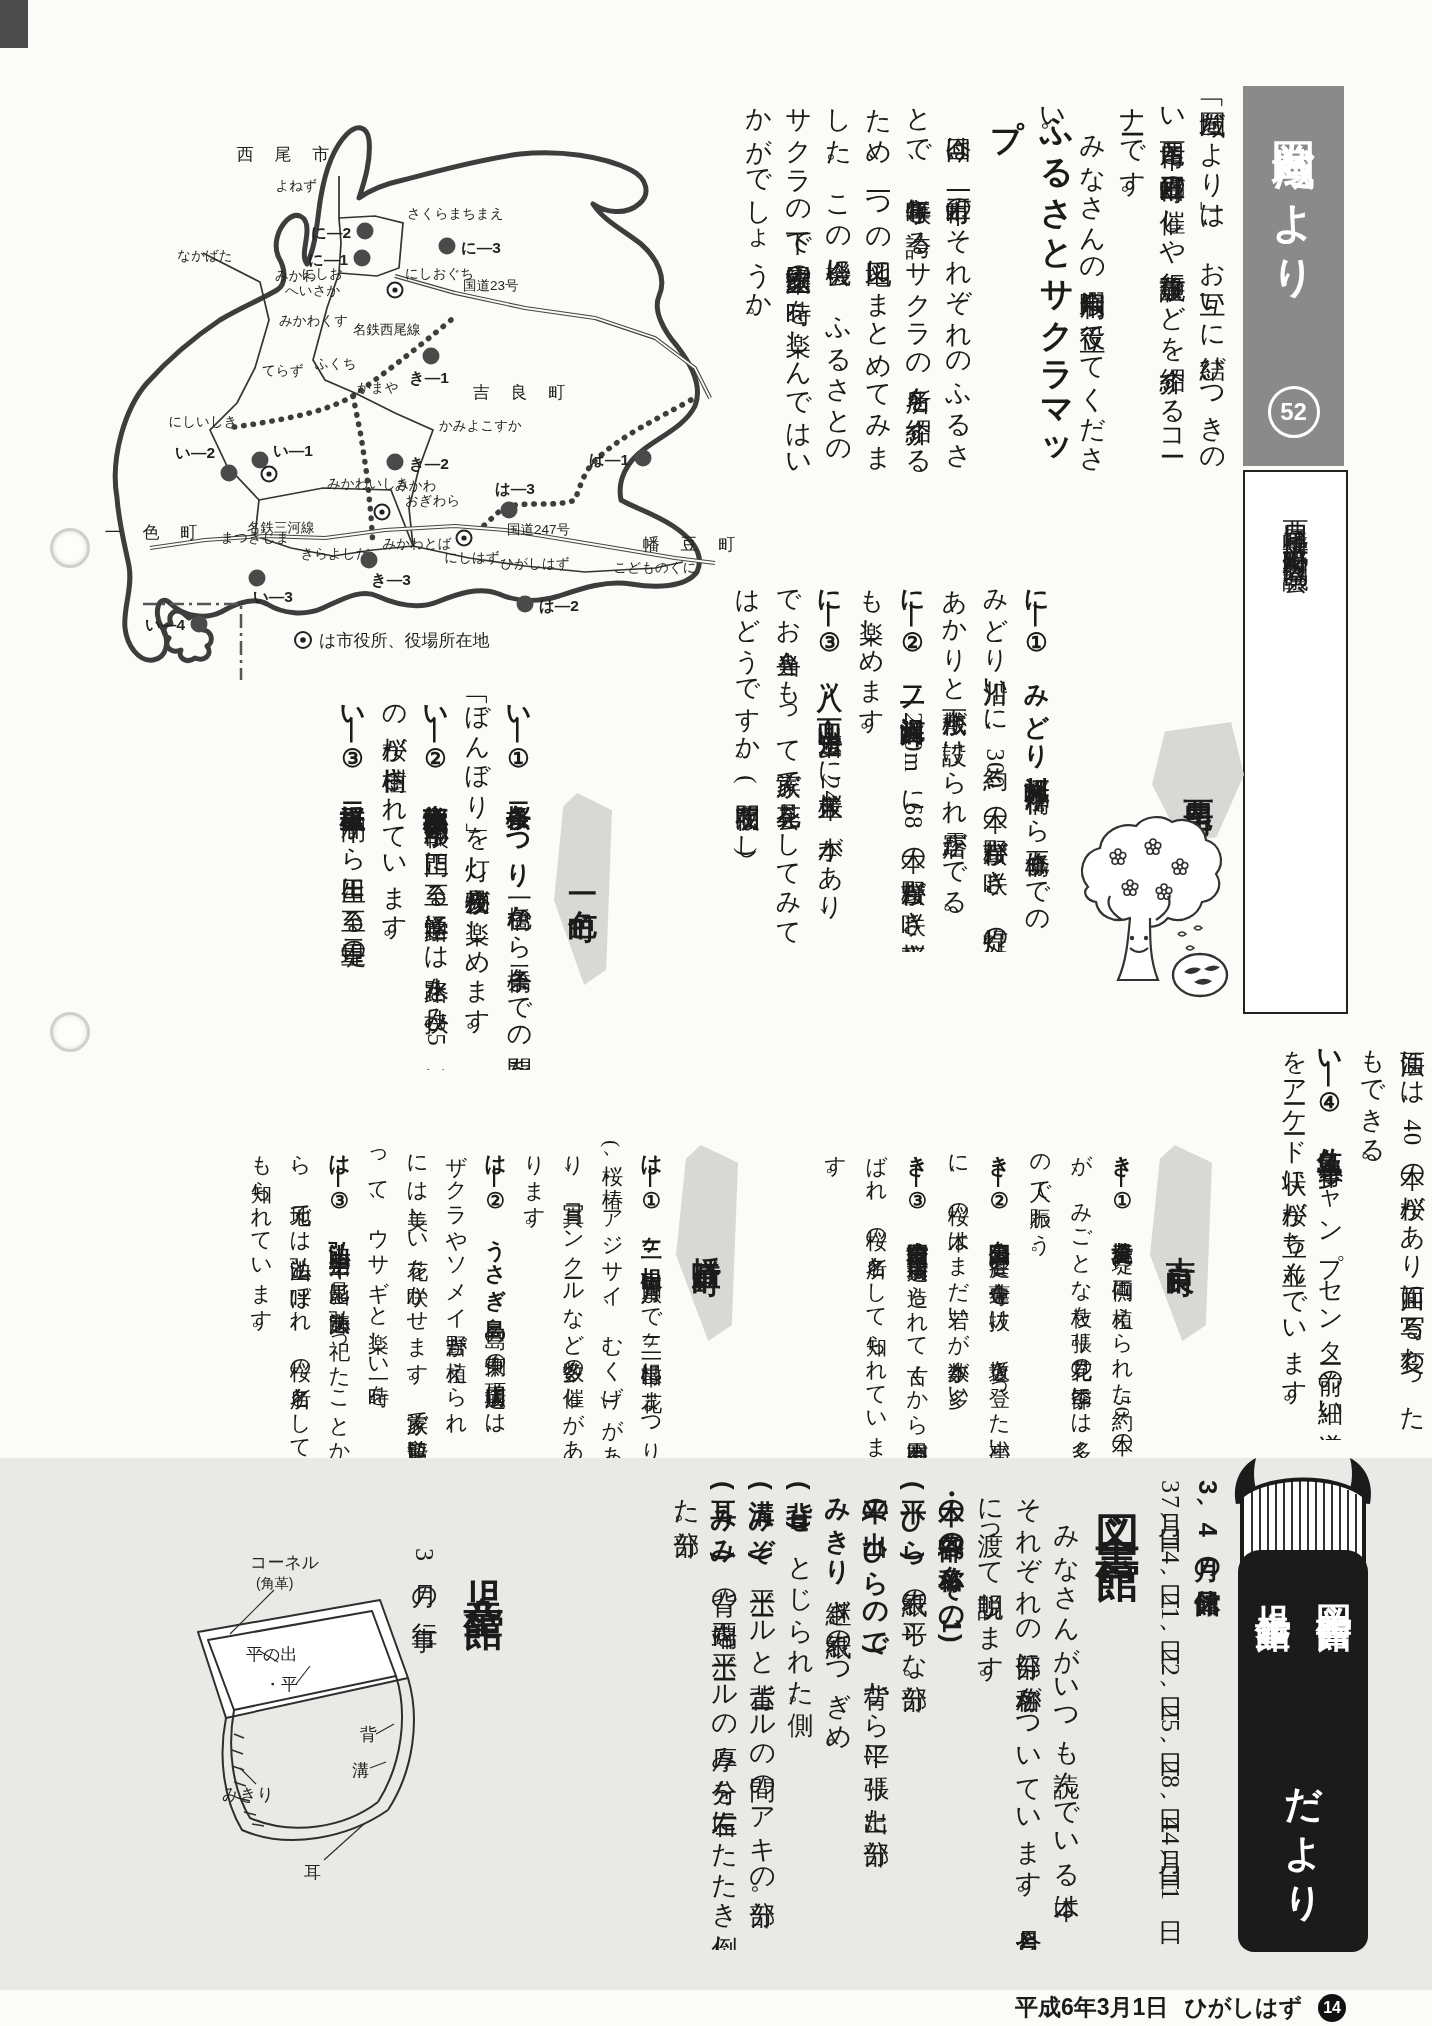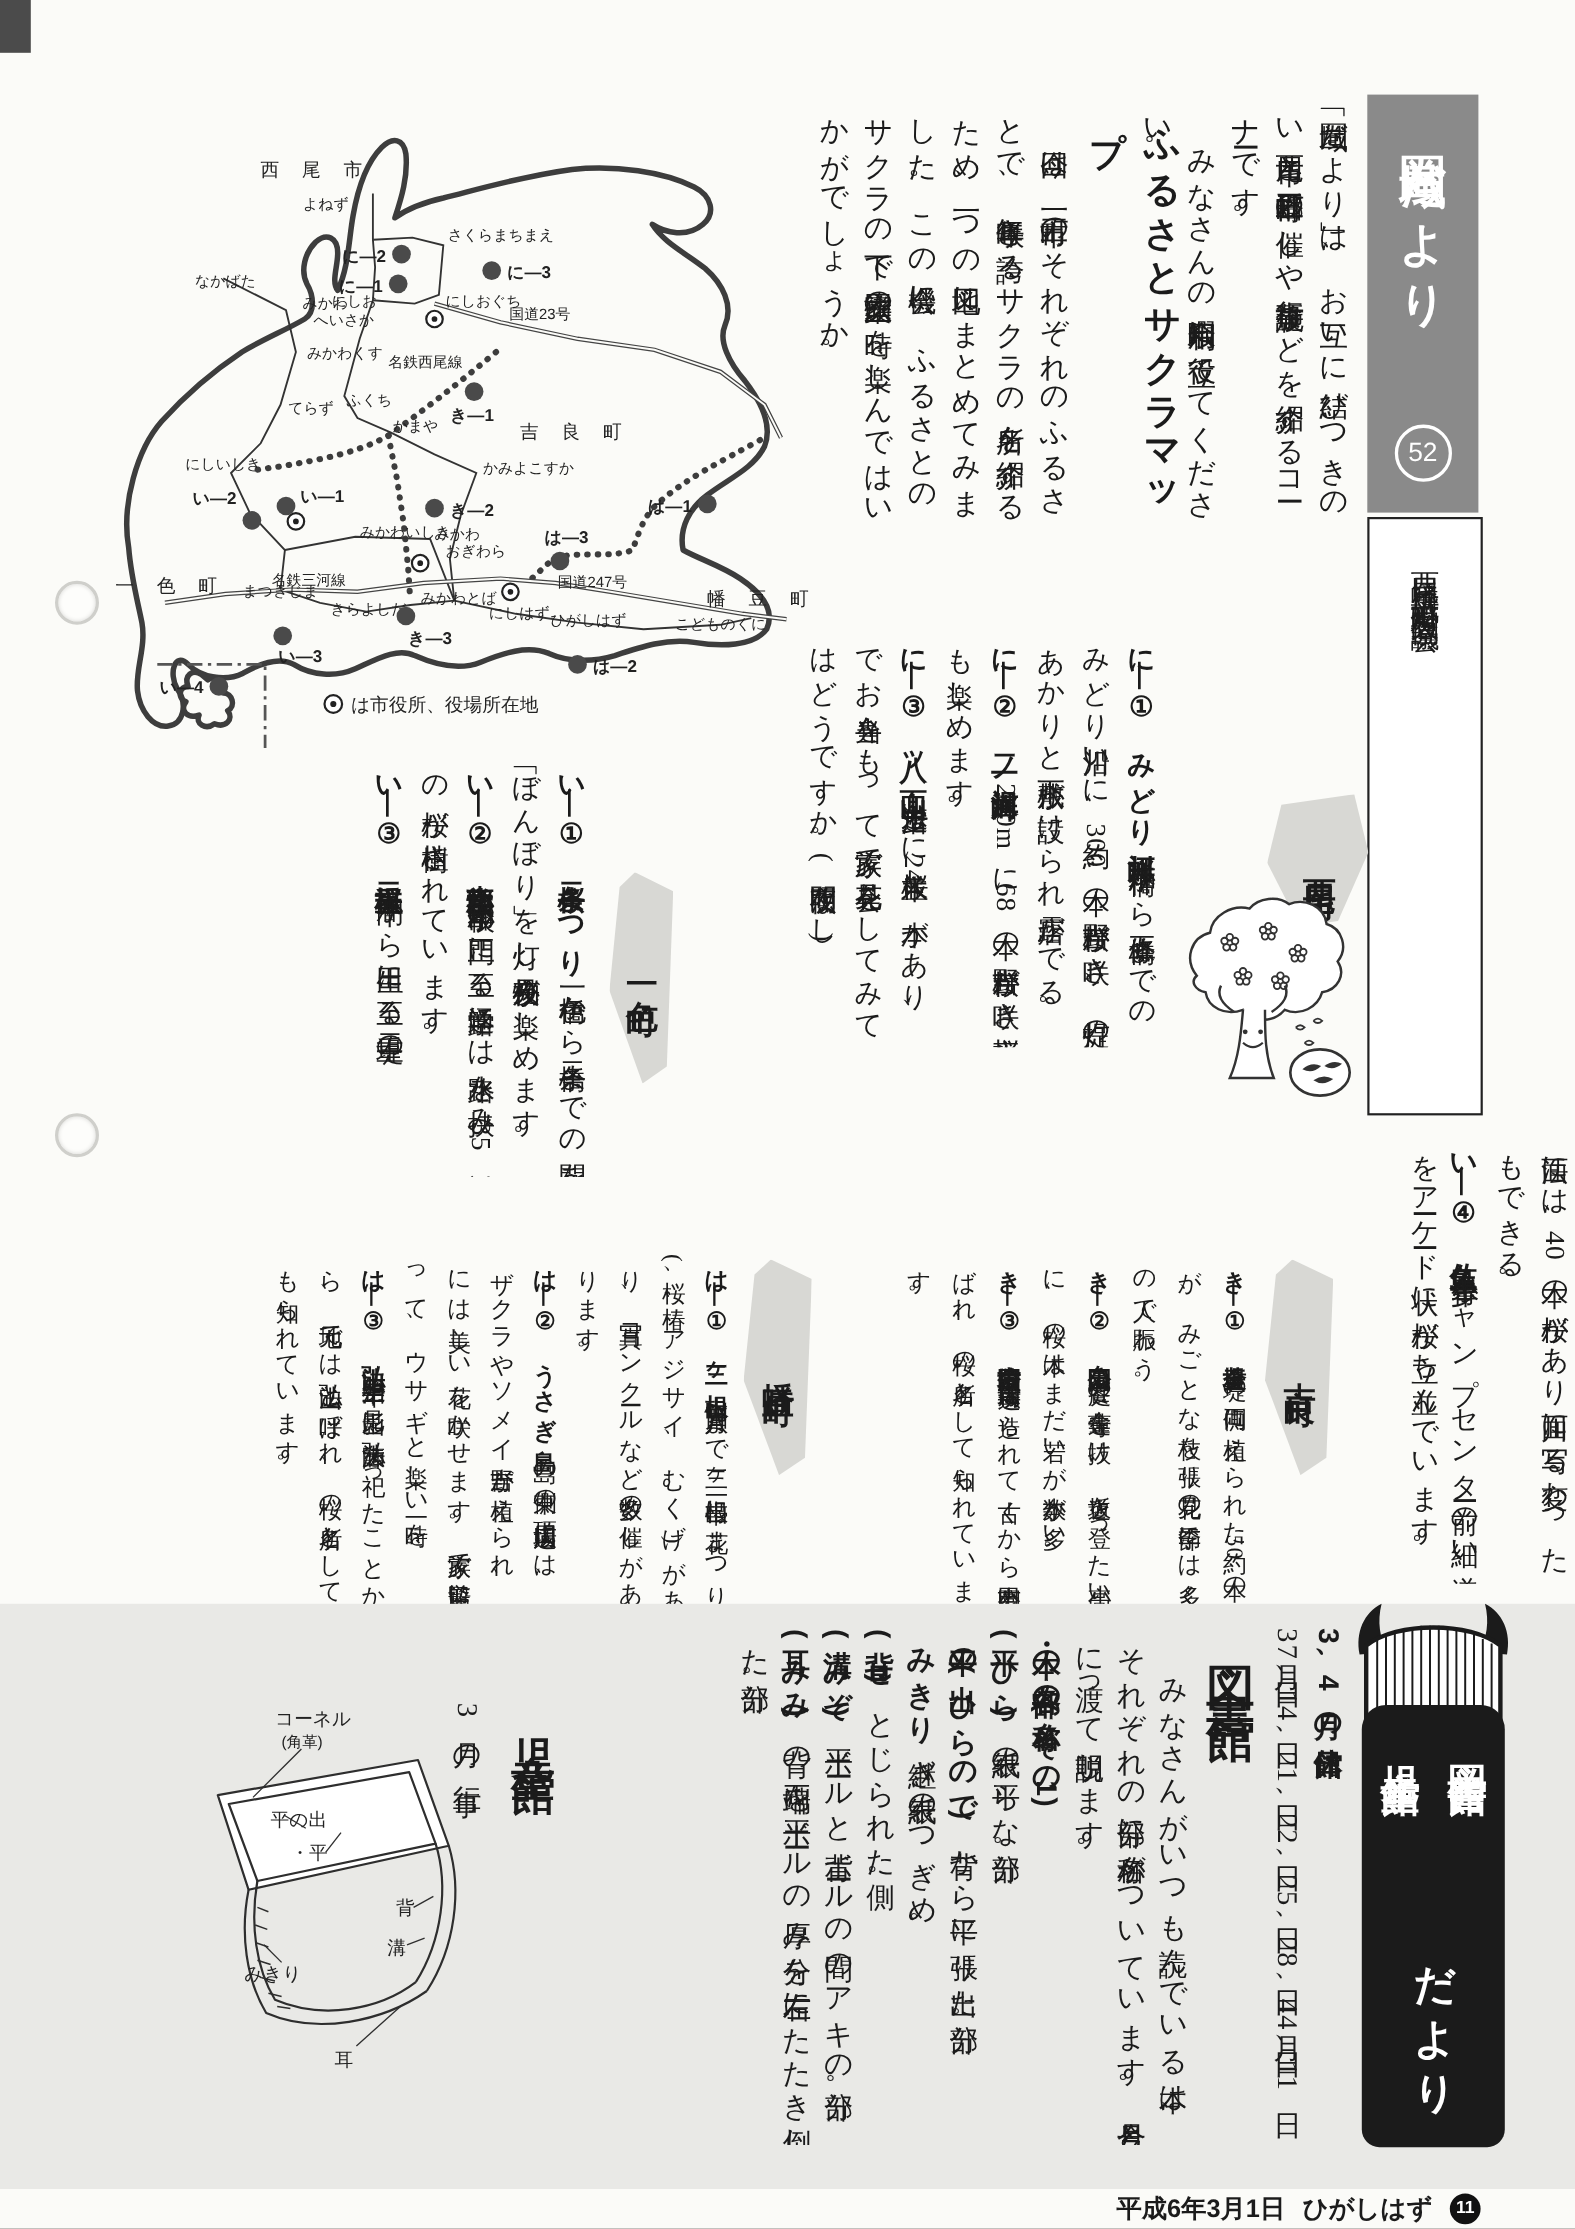--- a/index.html
+++ b/index.html
@@ -22,21 +22,21 @@
   .entry .eid,.entry .spot{font-family:"Liberation Sans",sans-serif;font-weight:700;}
   .entry .spot{margin-inline-start:10px;}
   .entry .body{margin-inline-start:10px;}
   
   .mast{left:1243px;top:86px;width:101px;height:380px;background:#8a8a8a;}
   .mast-title{position:absolute;left:50%;top:22px;transform:translateX(-50%);
       writing-mode:vertical-rl;color:#fff;font-size:42px;font-weight:700;
       font-family:"Liberation Sans",sans-serif;letter-spacing:6px;}
   .mast-num{position:absolute;left:50%;top:300px;transform:translateX(-50%);
       width:46px;height:46px;border:3px solid #fff;border-radius:50%;
-      color:#fff;font-size:24px;font-weight:400;font-family:"Liberation Sans",sans-serif;
+      color:#fff;font-size:24px;font-weight:700;font-family:"Liberation Sans",sans-serif;
       display:flex;align-items:center;justify-content:center;}
   .org-box{left:1243px;top:470px;width:101px;height:540px;background:#fff;border:2px solid #222;}
   .org-text{position:absolute;left:50%;top:28px;transform:translateX(-50%);
       writing-mode:vertical-rl;font-size:26px;letter-spacing:4px;}
   
   .pennant{background:#d8d8d4;display:flex;align-items:center;justify-content:center;
       writing-mode:vertical-rl;font-family:"Liberation Sans",sans-serif;font-weight:700;
       clip-path:polygon(40% 0,100% 9%,90% 92%,52% 100%,0 56%,16% 7%);}
   .pn-nishio{left:1152px;top:722px;width:92px;height:120px;font-size:30px;letter-spacing:4px;
       clip-path:polygon(14% 8%,86% 0,100% 44%,70% 96%,32% 100%,0 52%);}
@@ -388,16 +388,16 @@
       <text x="84" y="262">みきり</text>
       <text x="222" y="202">背</text>
       <text x="214" y="238">溝</text>
       <text x="166" y="340">耳</text>
     </g>
   </svg>
 
   <div class="abs footer">
     <span>平成6年3月1日</span>
     <span>ひがしはず</span>
-    <span class="pageno">11</span>
+    <span class="pageno">14</span>
   </div>
 
 </div>
 
 </body></html>

